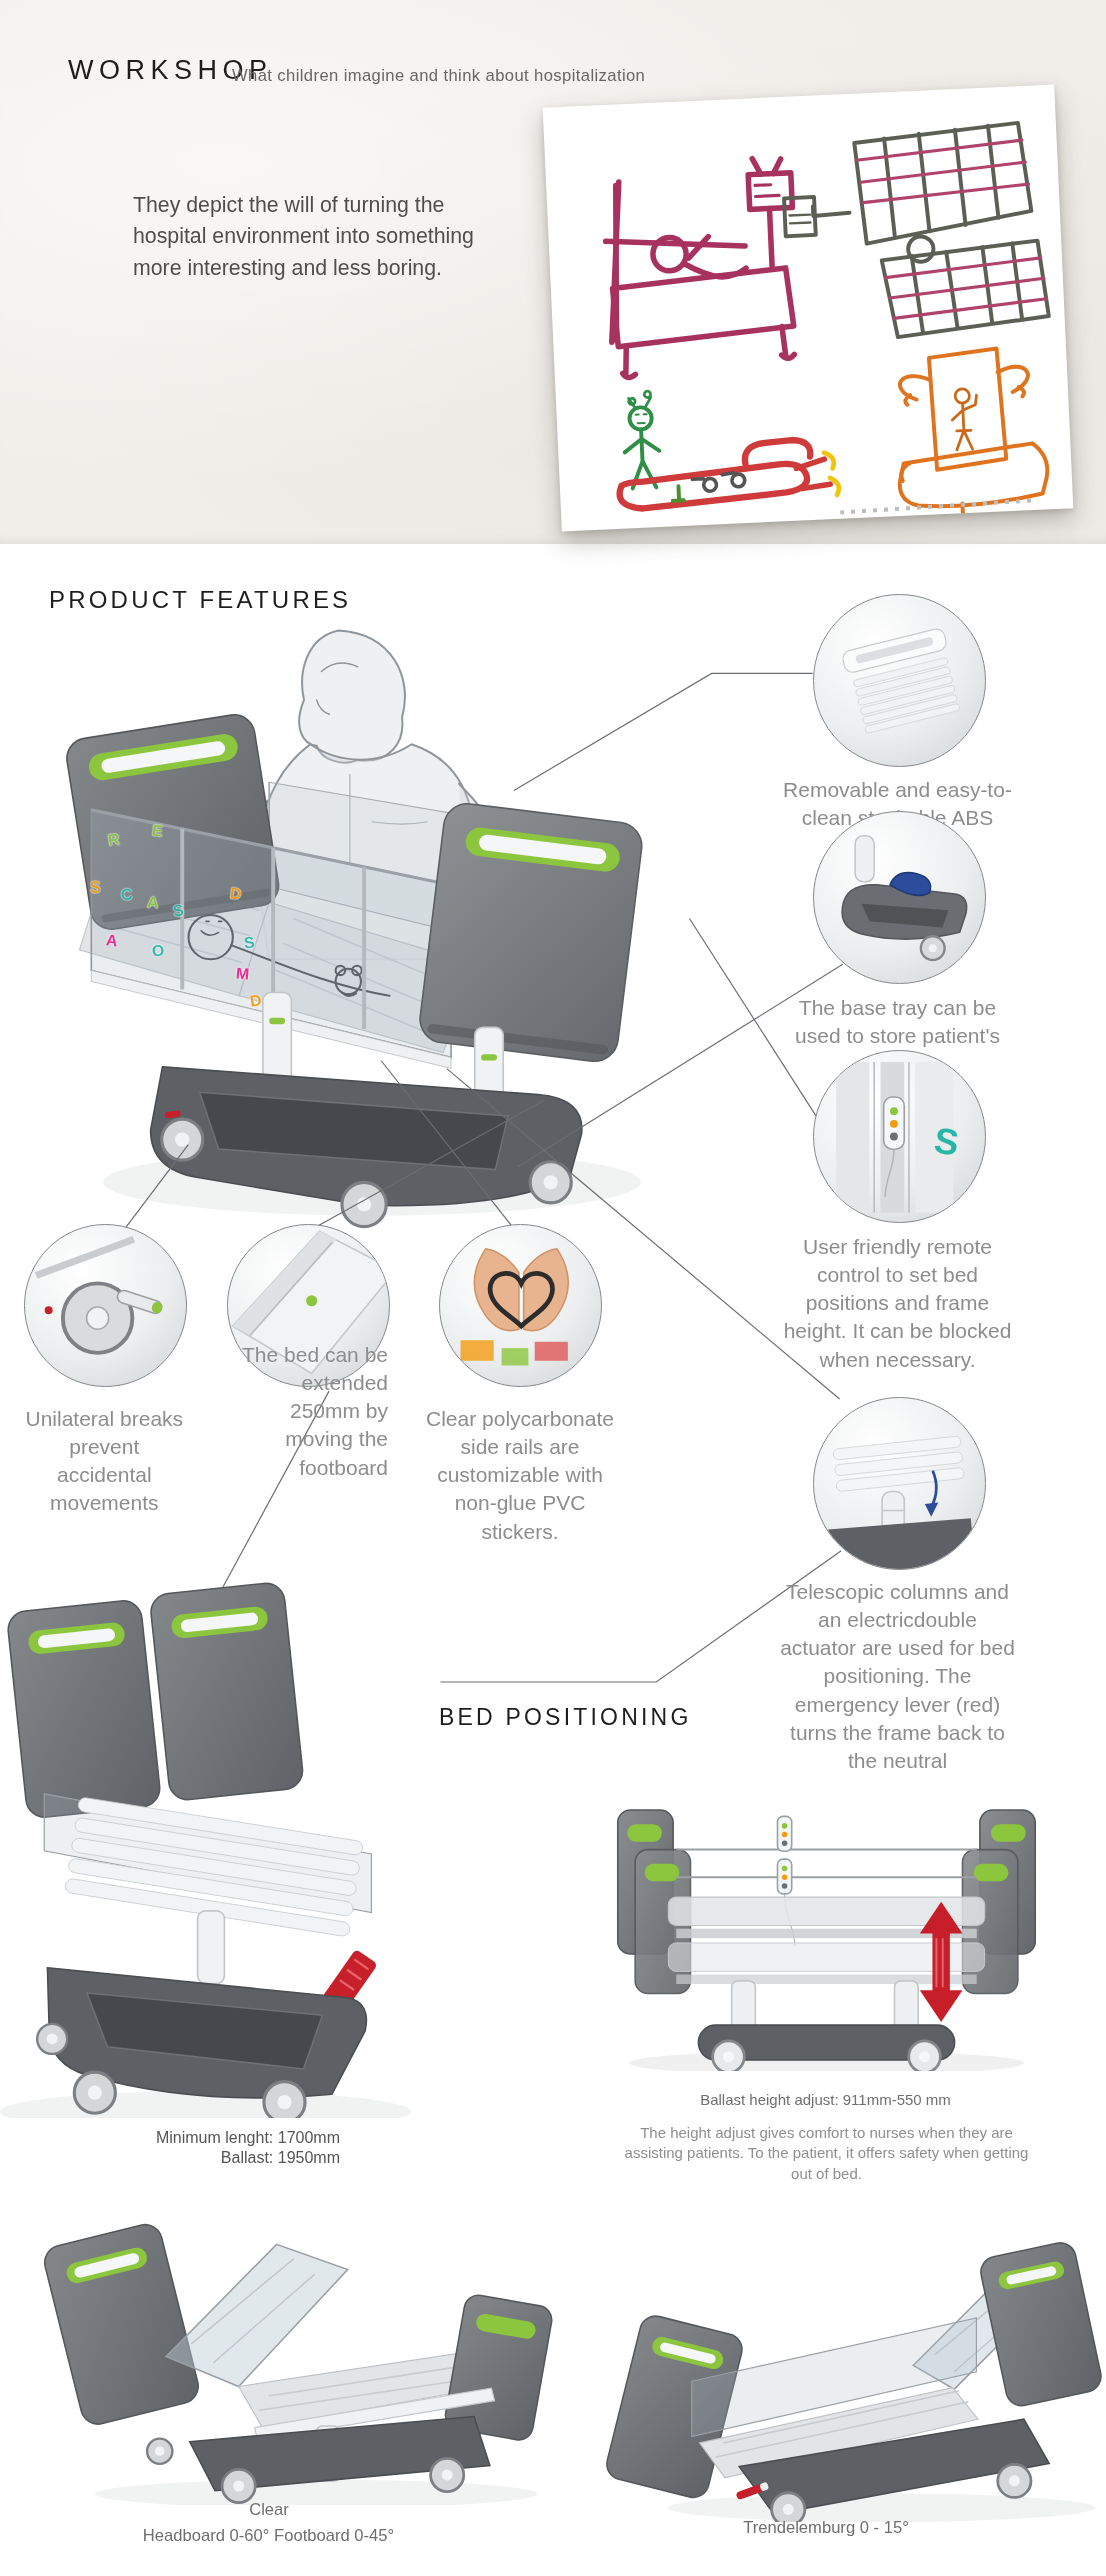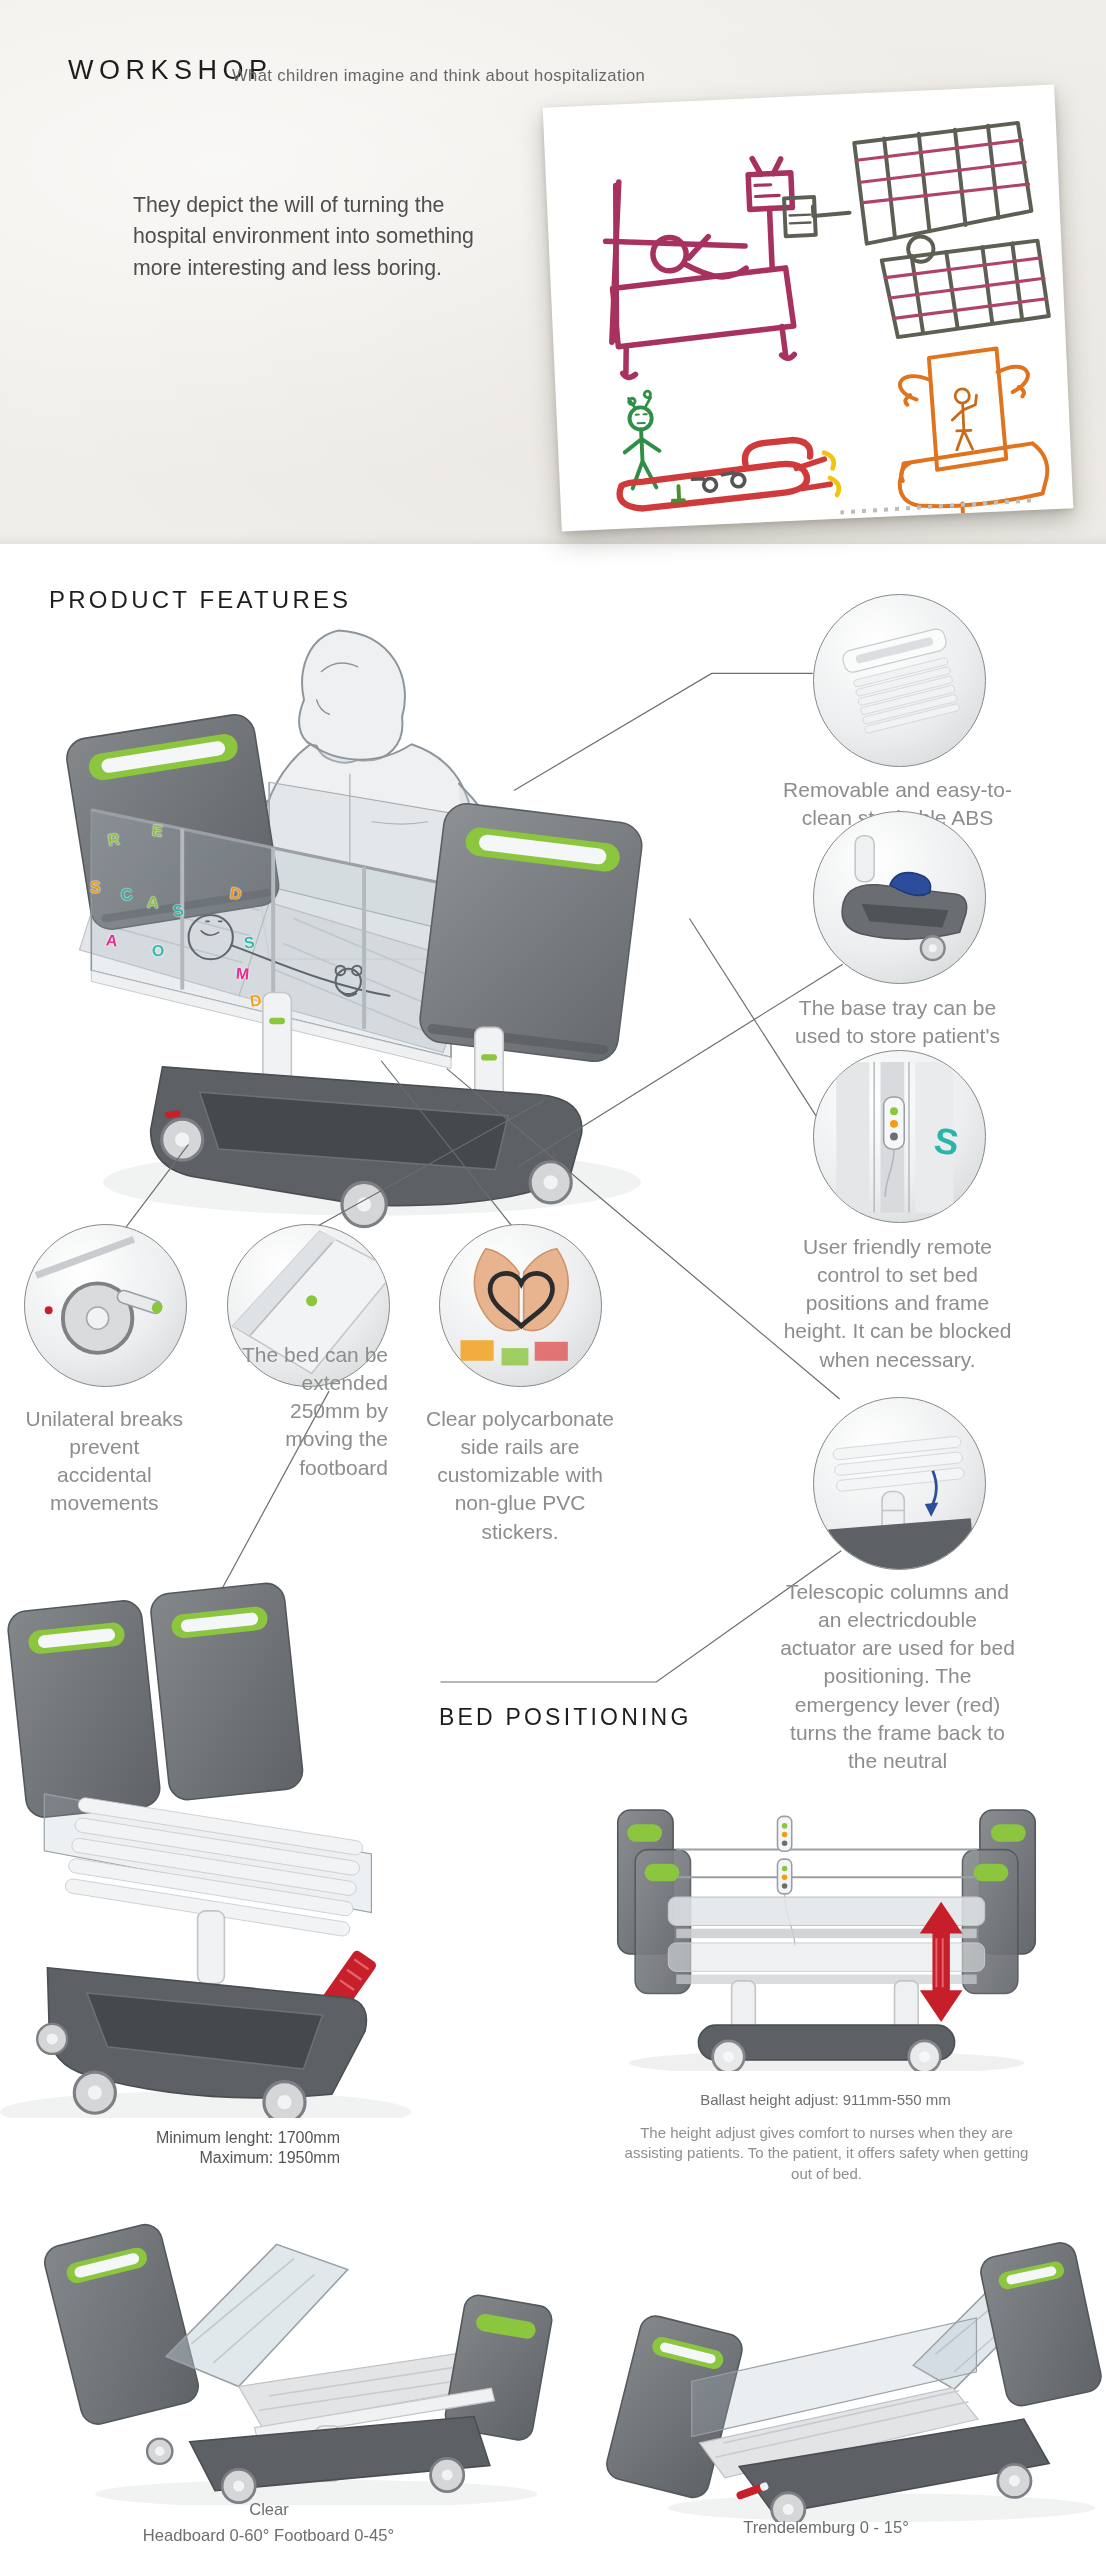--- a/index.html
+++ b/index.html
@@ -393,21 +393,21 @@
         <circle cx="120" cy="698" r="9" fill="#f2f3f4"></circle>
       <circle cx="360" cy="710" r="26" fill="#d4d6d8" stroke="#7c7f83" stroke-width="4"></circle>
         <circle cx="360" cy="710" r="9" fill="#f2f3f4"></circle>
       <circle cx="66" cy="630" r="19" fill="#d4d6d8" stroke="#7c7f83" stroke-width="3"></circle>
         <circle cx="66" cy="630" r="7" fill="#f2f3f4"></circle>
     </g>
   </svg>
 
   <div class="abs spec" style="left:79px;top:2128px;width:261px;text-align:right;">
     <div>Minimum lenght: 1700mm</div>
-    <div>Maximum: 1950mm</div>
+    <div>Ballast: 1950mm</div>
   </div>
 
   <div class="abs section-title bp-title">BED POSITIONING</div>
 
   <svg class="abs" style="left:613px;top:1731px;" viewBox="0 0 540 430" width="427" height="340">
     <defs>
       <linearGradient id="gb4" x1="0" y1="0" x2="1" y2="1">
         <stop offset="0" stop-color="#8b8e91"></stop>
           <stop offset="1" stop-color="#64676b"></stop>
       </linearGradient>

